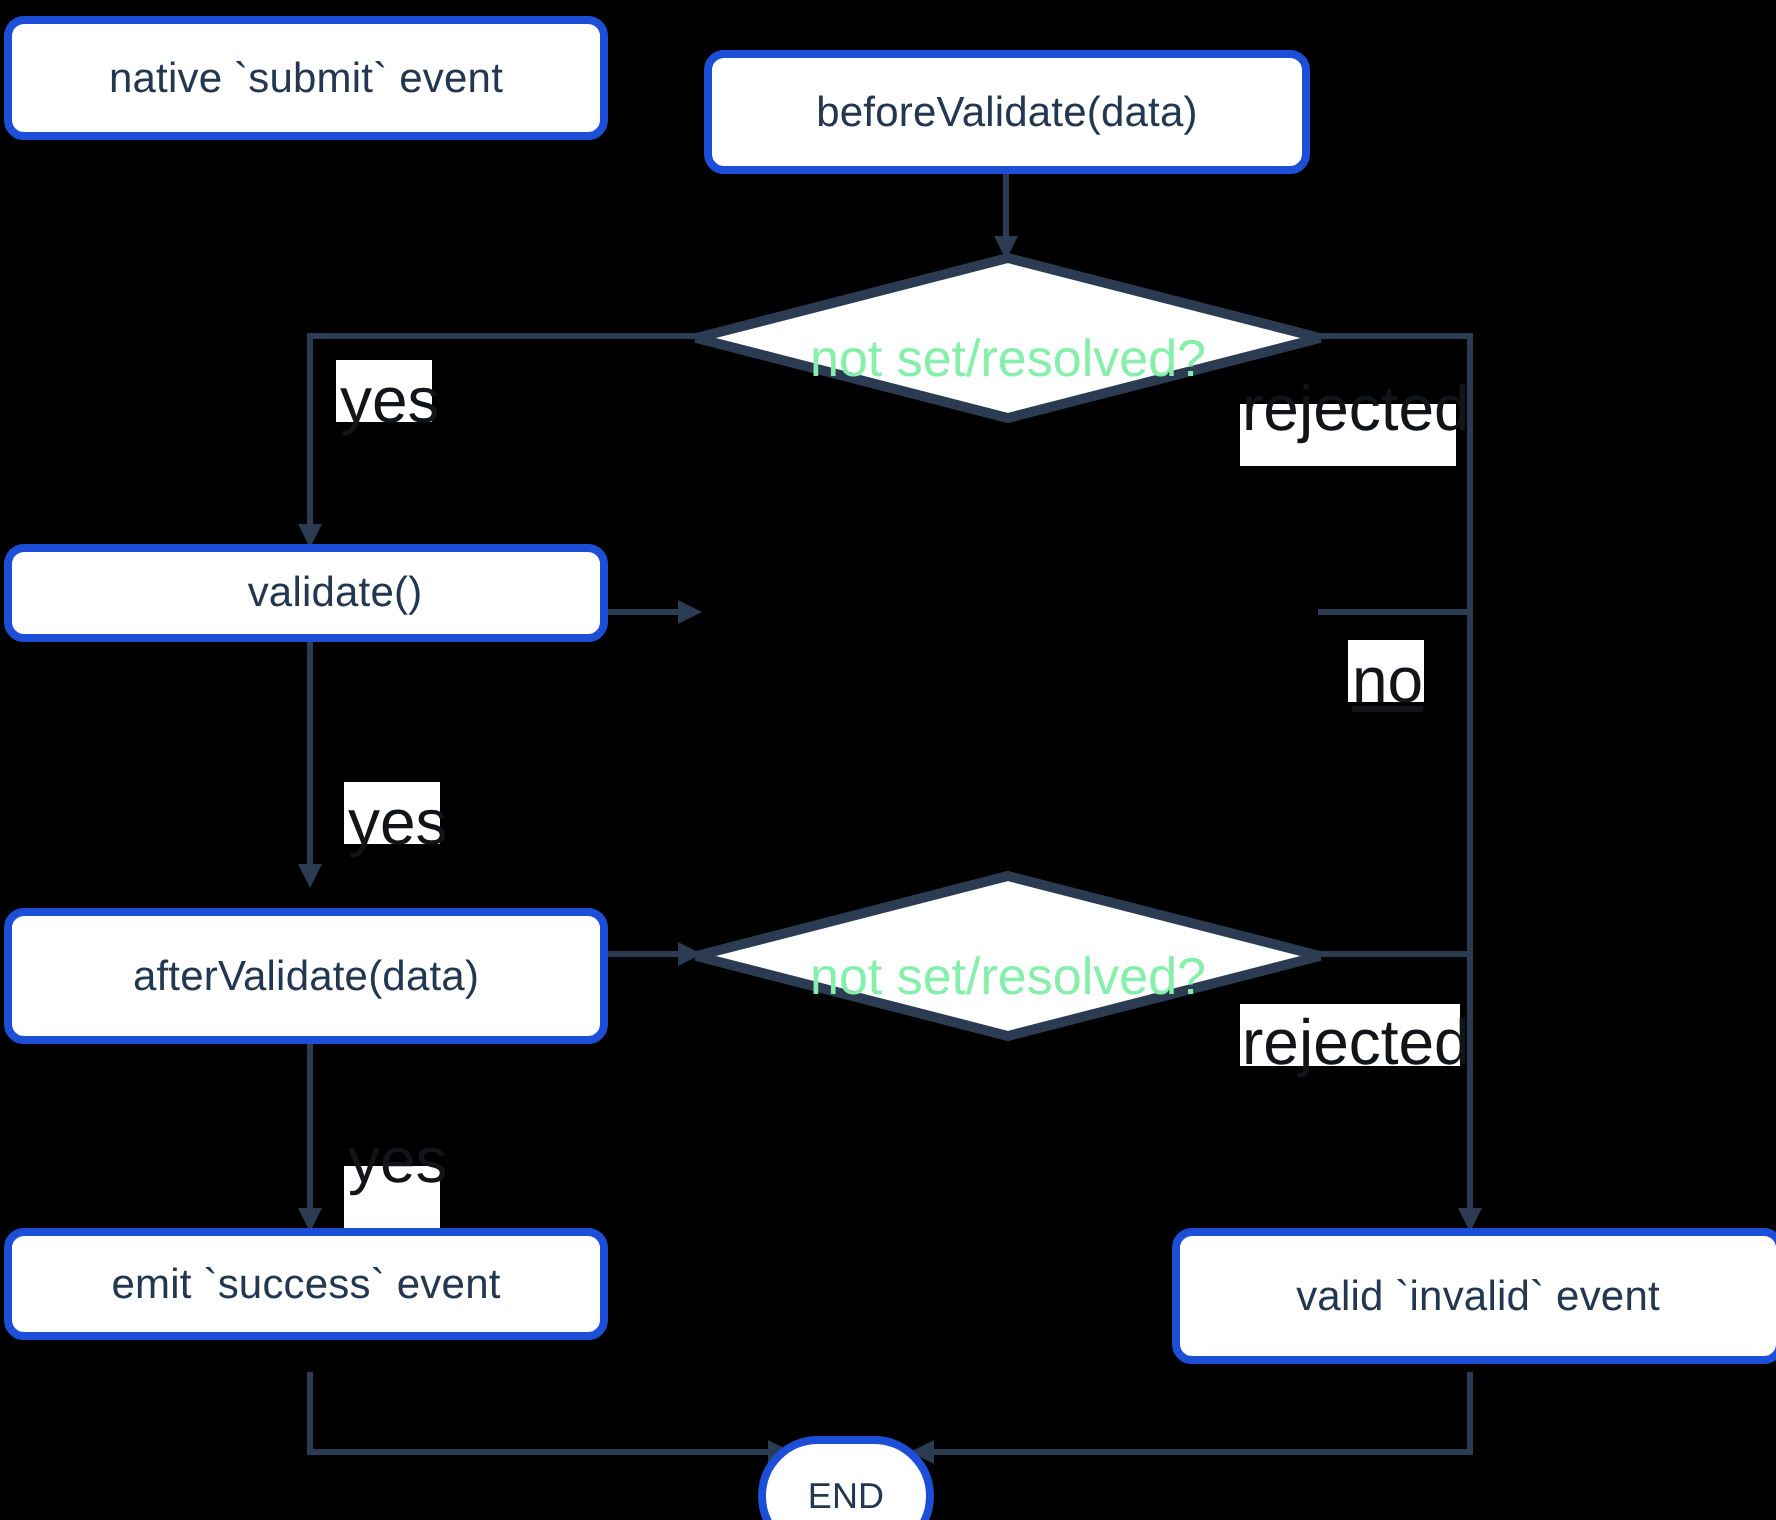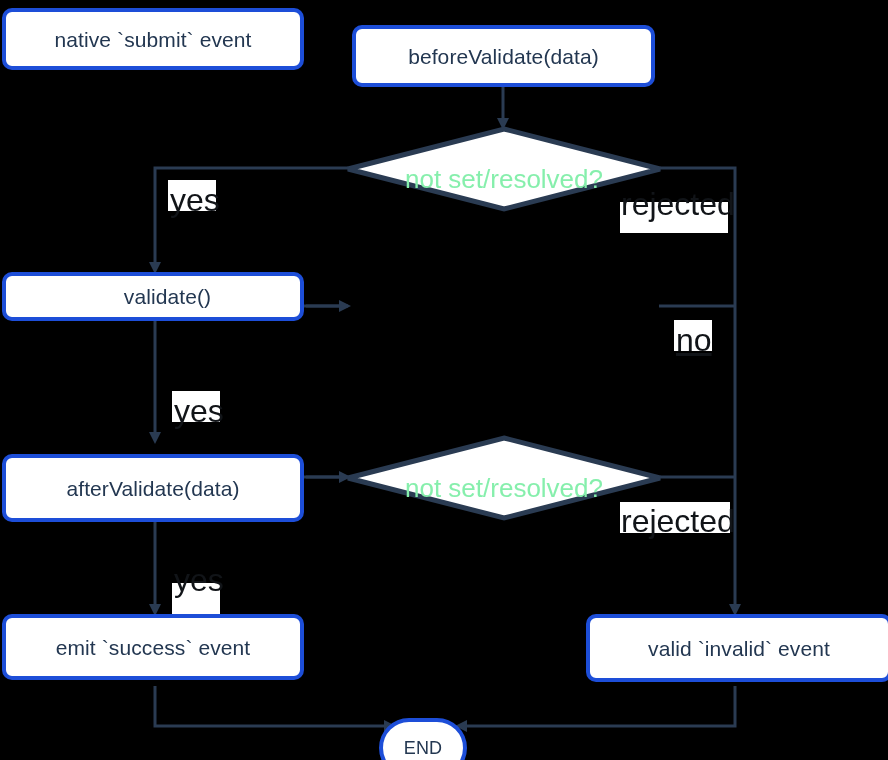--- a/index.html
+++ b/index.html
@@ -173,21 +173,21 @@
     <span>afterValidate(data)</span>
   </div>
 
   <div class="decision" style="left:345px; top:435px; width:318px; height:86px;">
     <svg width="318" height="86" viewBox="0 0 318 86">
       <polygon points="159,3 315,43 159,83 3,43" fill="#ffffff" stroke="#2a3b52" stroke-width="5" stroke-linejoin="miter"></polygon>
     </svg>
     <div class="dlabel">not set/resolved?</div>
   </div>
 
-  <div class="node process" style="left:2px; top:614px; width:302px; height:66px;">
+  <div class="node process" style="left:2px; top:614px; width:302px; height:56px;">
     <span>emit `success` event</span>
   </div>
 
   <div class="node process" style="left:586px; top:614px; width:306px; height:68px;">
     <span>valid `invalid` event</span>
   </div>
 
   <div class="node terminator" style="left:379px; top:695px; width:88px; height:60px;">
     <span>END</span>
   </div>

